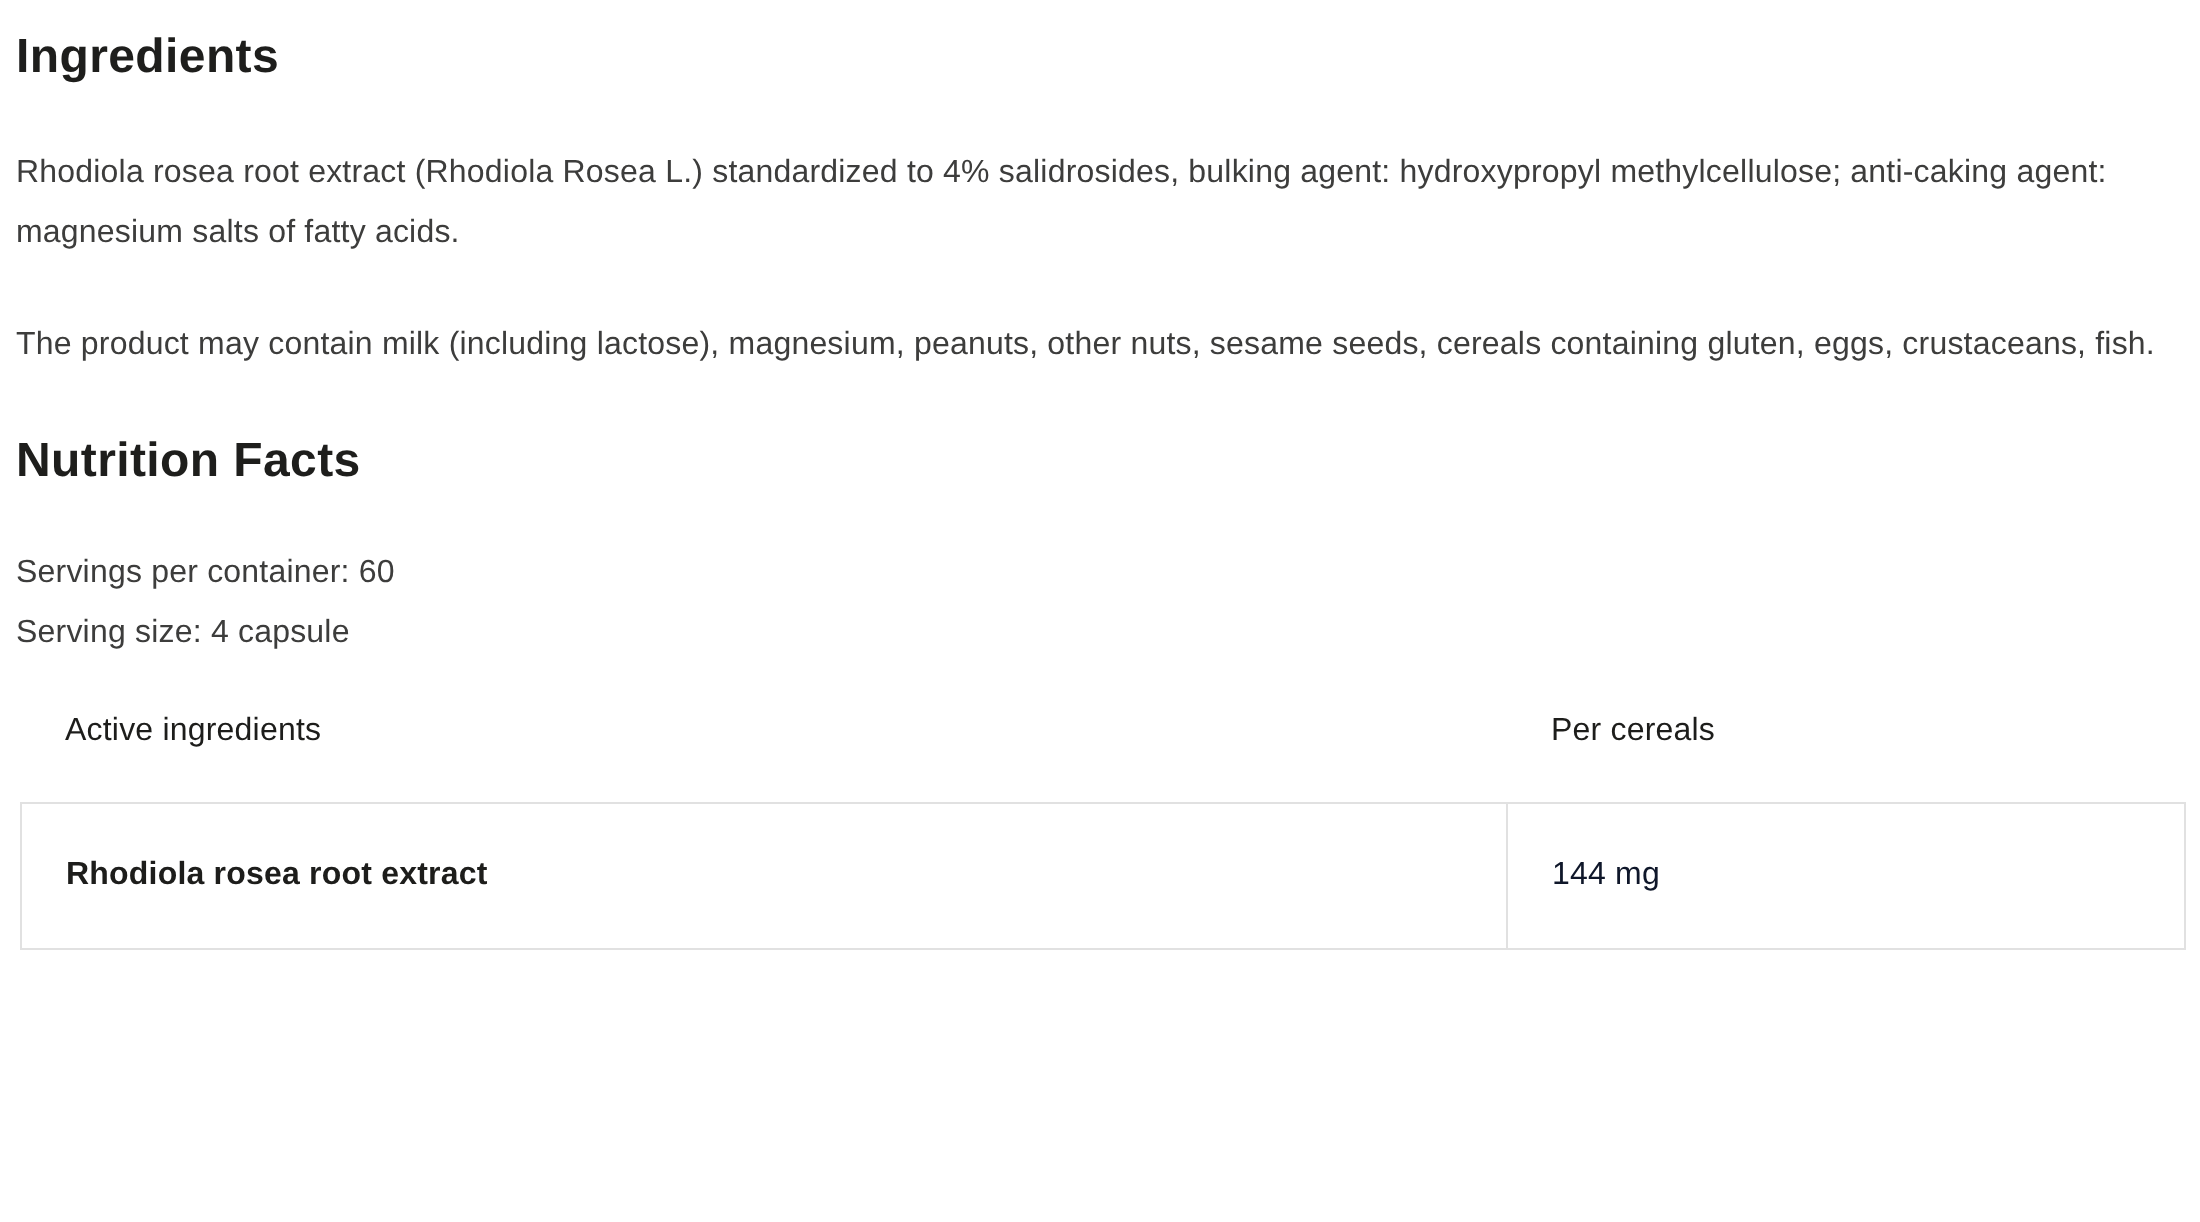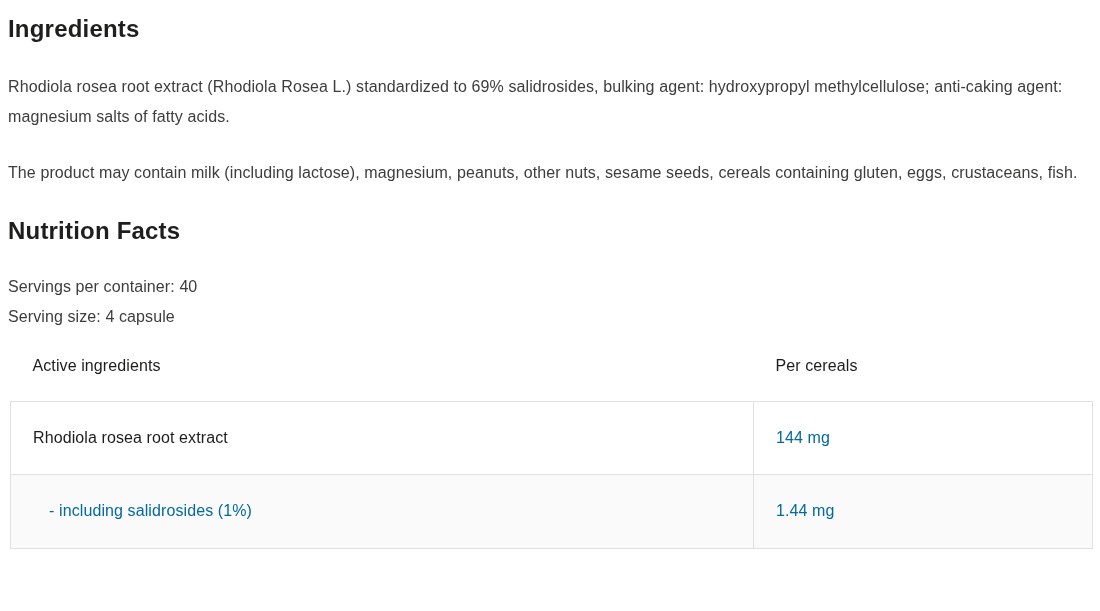--- a/index.html
+++ b/index.html
@@ -59,70 +59,66 @@
     padding: 0 0 0 22px;
     border: none;
     background: #ffffff;
   }
   table.nutrition-table tbody td {
     border: 1px solid #e1e1e1;
     height: 73px;
     vertical-align: middle;
     font-size: 16px;
     letter-spacing: 0.1px;
-    color: #0369a1;
+    color: #0f172a;
     padding: 0 0 0 22px;
     background: #ffffff;
   }
   table.nutrition-table tbody tr.row-tall td { height: 74px; }
   table.nutrition-table tbody td.cell-bold {
-    font-weight: 400;
+    font-weight: 700;
     color: #1d1d1b;
   }
   table.nutrition-table tbody td.cell-indent {
     padding-left: 38px;
   }
   table.nutrition-table tbody tr.row-alt td {
     background: #fafafa;
   }
 </style>
 </head>
 <body>
 
 <main>
 
   <h1 class="section-heading">Ingredients</h1>
 
-  <p class="body-paragraph">Rhodiola rosea root extract (Rhodiola Rosea L.) standardized to 69% salidrosides, bulking agent: hydroxypropyl methylcellulose; anti-caking agent: magnesium salts of fatty acids.</p>
+  <p class="body-paragraph">Rhodiola rosea root extract (Rhodiola Rosea L.) standardized to 4% salidrosides, bulking agent: hydroxypropyl methylcellulose; anti-caking agent: magnesium salts of fatty acids.</p>
 
   <p class="body-paragraph">The product may contain milk (including lactose), magnesium, peanuts, other nuts, sesame seeds, cereals containing gluten, eggs, crustaceans, fish.</p>
 
   <h1 class="section-heading second">Nutrition Facts</h1>
 
   <div class="serving-info">
-    <div>Servings per container: 40</div>
+    <div>Servings per container: 60</div>
     <div>Serving size: 4 capsule</div>
   </div>
 
   <table class="nutrition-table">
     <colgroup>
       <col class="c-name">
       <col class="c-value">
     </colgroup>
     <thead>
       <tr>
         <th>Active ingredients</th>
         <th>Per cereals</th>
       </tr>
     </thead>
     <tbody>
       <tr>
         <td class="cell-bold">Rhodiola rosea root extract</td>
         <td>144 mg</td>
       </tr>
-      <tr class="row-alt row-tall">
-        <td class="cell-indent">- including salidrosides (1%)</td>
-        <td>1.44 mg</td>
-      </tr>
     </tbody>
   </table>
 
 </main>
 
 </body></html>

